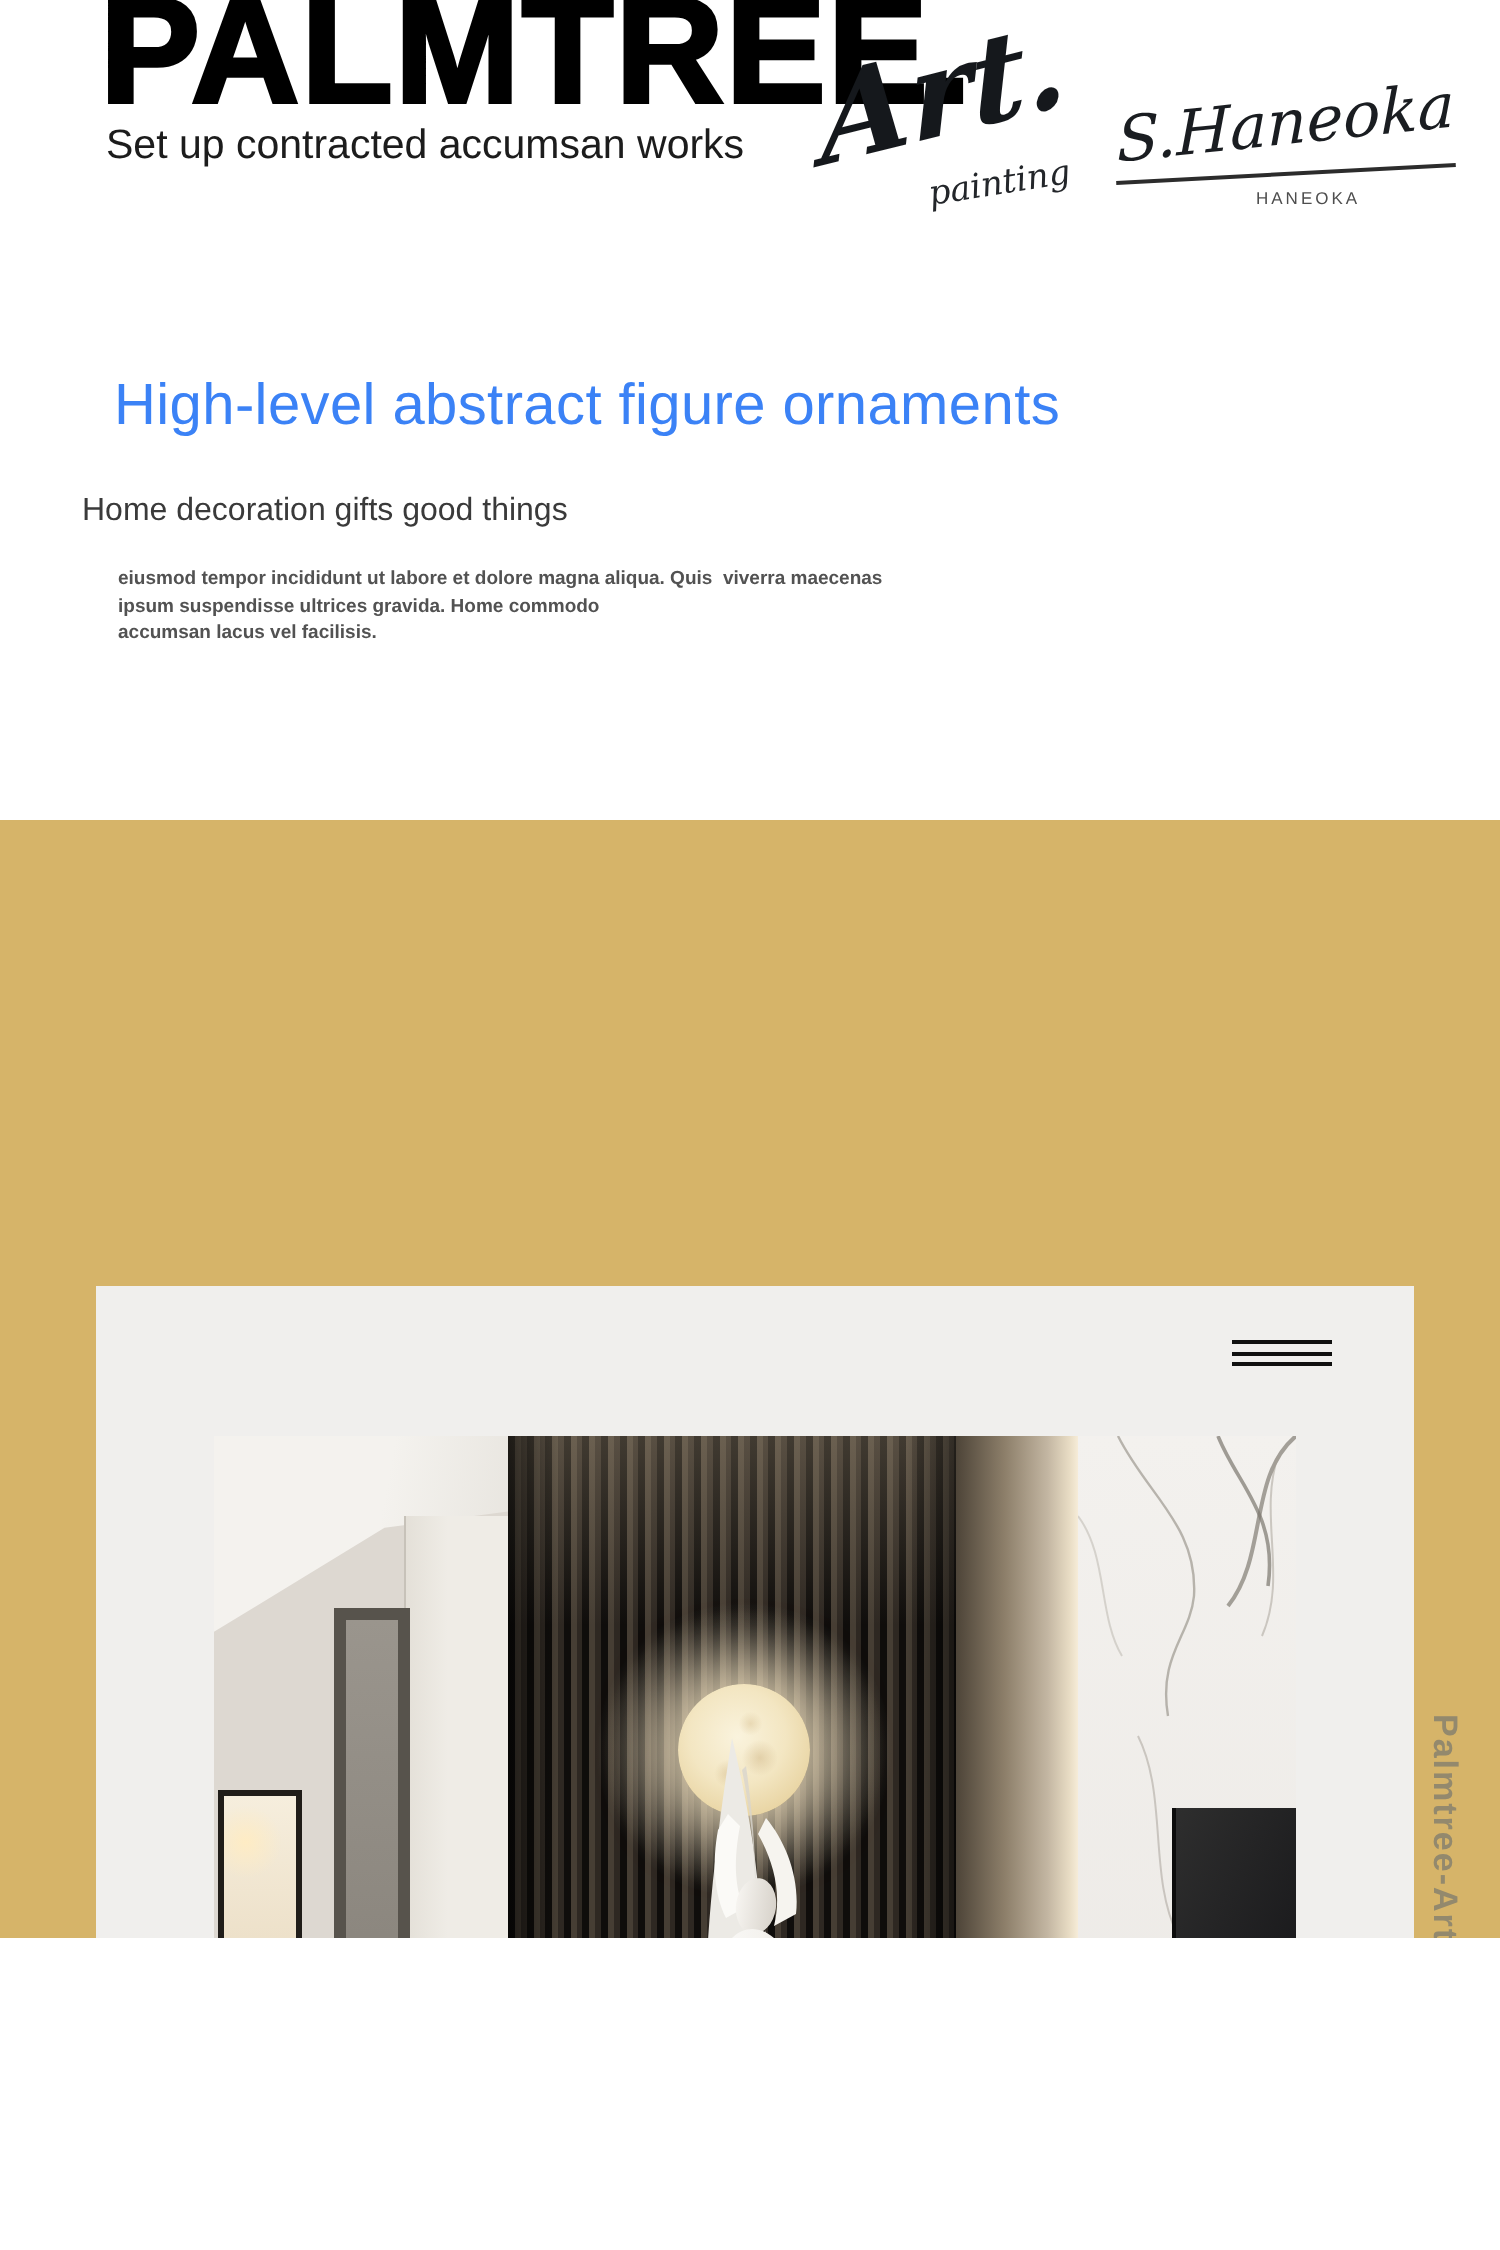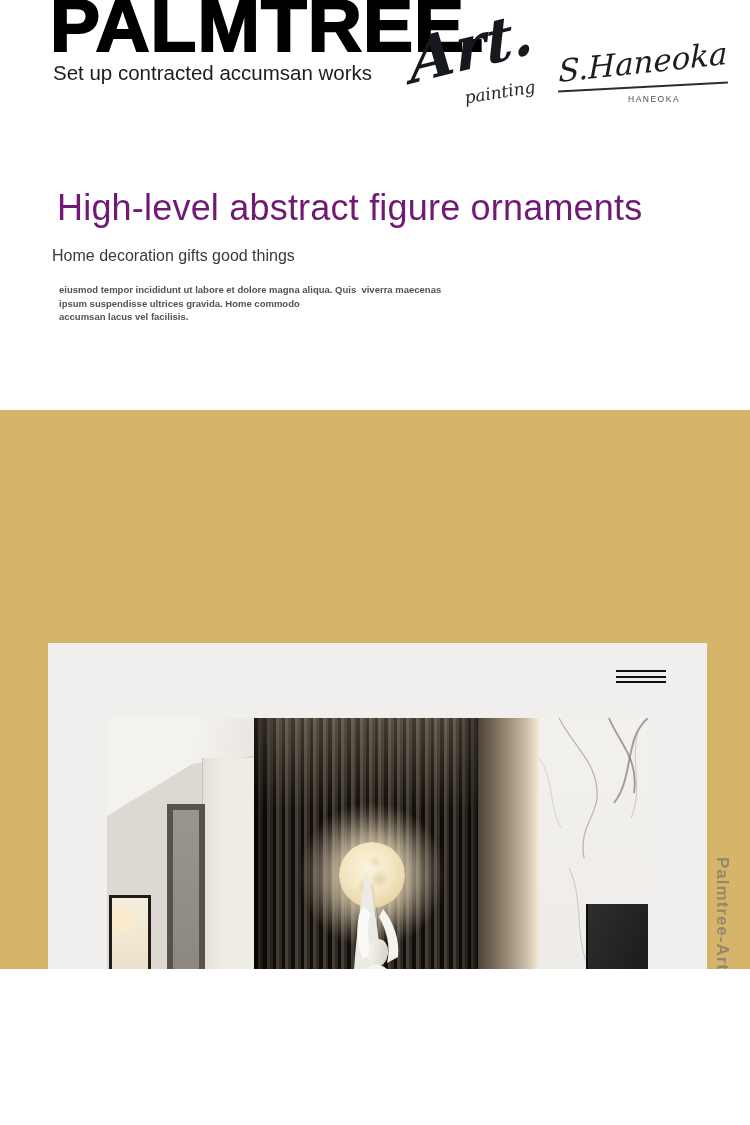--- a/index.html
+++ b/index.html
@@ -28,22 +28,22 @@
   }
   .sig-haneoka{left:556px;top:38px;width:182px;height:72px;}
   .sig-h-script{
     position:absolute;left:2px;top:6px;font-family:"DejaVu Serif",serif;
     font-style:italic;font-size:31px;color:#1a1d21;white-space:nowrap;
     transform:rotate(-6deg) skewX(-6deg);
   }
   .sig-h-line{position:absolute;left:2px;top:48px;width:170px;height:2px;background:#2c2c2c;transform:rotate(-3deg);}
   .sig-h-caption{position:absolute;left:72px;top:56px;font-size:8.5px;letter-spacing:1.5px;color:#4e4e4e;}
 
-  .hero-heading{left:57px;top:187px;font-size:36px;color:#701a75;letter-spacing:.2px;}
-  .hero-subheading{left:52px;top:247px;font-size:16px;color:#3a3a3a;}
+  .hero-heading{left:57px;top:187px;font-size:29px;color:#3b82f6;letter-spacing:.2px;}
+  .hero-subheading{left:41px;top:247px;font-size:16px;color:#3a3a3a;}
   .hero-paragraph{left:59px;top:283px;font-size:9.5px;font-weight:bold;color:#525252;line-height:13.5px;}
   .hero-paragraph div{white-space:pre;}
 
   
   .gold{left:0;top:410px;width:750px;height:715px;background:#d6b469;}
   .feat-left{left:92px;top:498px;font-size:27px;line-height:29px;color:#211c12;}
   .feat-left span,.feat-right span{display:block;}
   .feat-divider{left:375px;top:492px;width:3px;height:100px;background:#15100a;}
   .feat-right{left:422px;top:505px;font-size:26px;line-height:27.5px;color:#2c2820;}
   .vert-line{left:700px;top:452px;width:2px;height:38px;background:#3f3b30;opacity:.75;}

